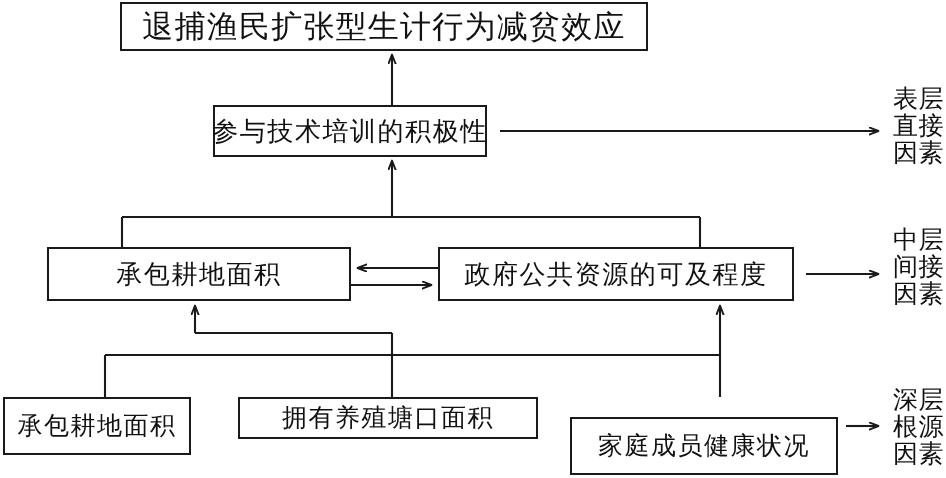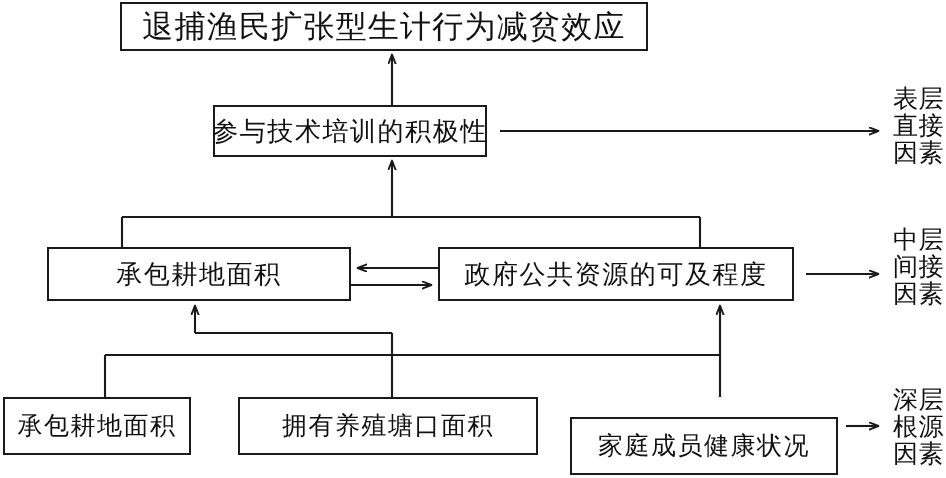--- a/index.html
+++ b/index.html
@@ -44,21 +44,21 @@
     display: block;
     letter-spacing: 0.06em;
   }
   
   #node-root      { left: 120px; top: 2px;   width: 528px; height: 49px; font-size: 31px; }
   #node-root .node-label { letter-spacing: 0.04em; }
   #node-training  { left: 213px; top: 105px; width: 274px; height: 52px; font-size: 26px; }
   #node-labor     { left: 47px;  top: 247px; width: 304px; height: 54px; font-size: 26px; }
   #node-public    { left: 438px; top: 247px; width: 356px; height: 54px; font-size: 26px; text-align: center; }
   #node-farmland  { left: 3px;   top: 397px; width: 188px; height: 58px; font-size: 25px; }
-  #node-pond      { left: 238px; top: 397px; width: 300px; height: 58px; font-size: 25px; }
+  #node-pond      { left: 238px; top: 397px; width: 300px; height: 42px; font-size: 25px; }
   #node-health    { left: 570px; top: 397px; width: 268px; height: 58px; font-size: 25px; margin-top: 20px; }
 
   
   .tier {
     position: absolute;
     font-size: 25px;
     color: #111111;
     line-height: 1.08;
     width: 58px;
     text-align: right;

